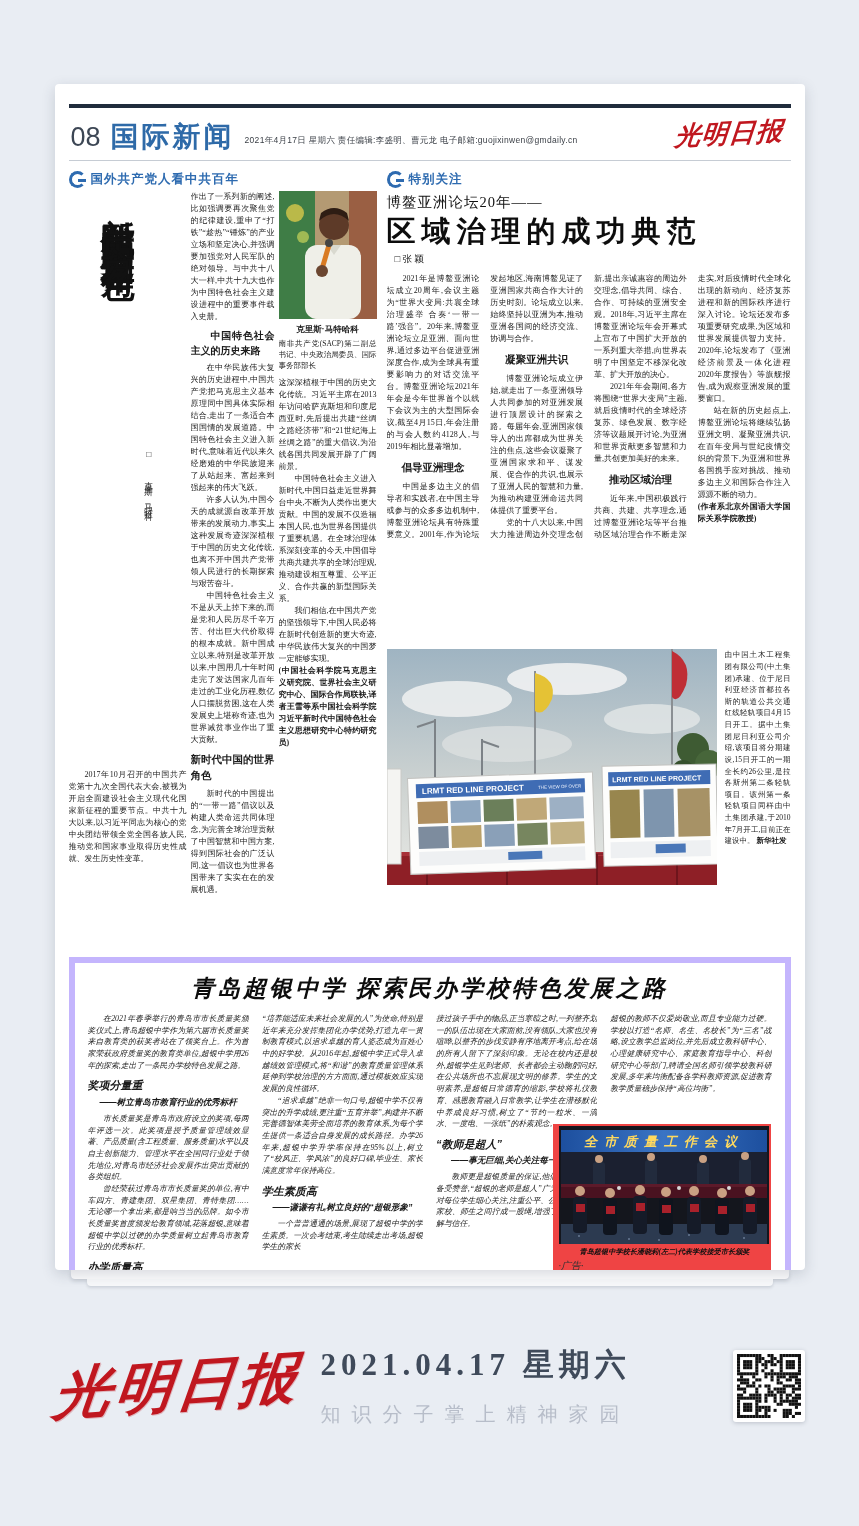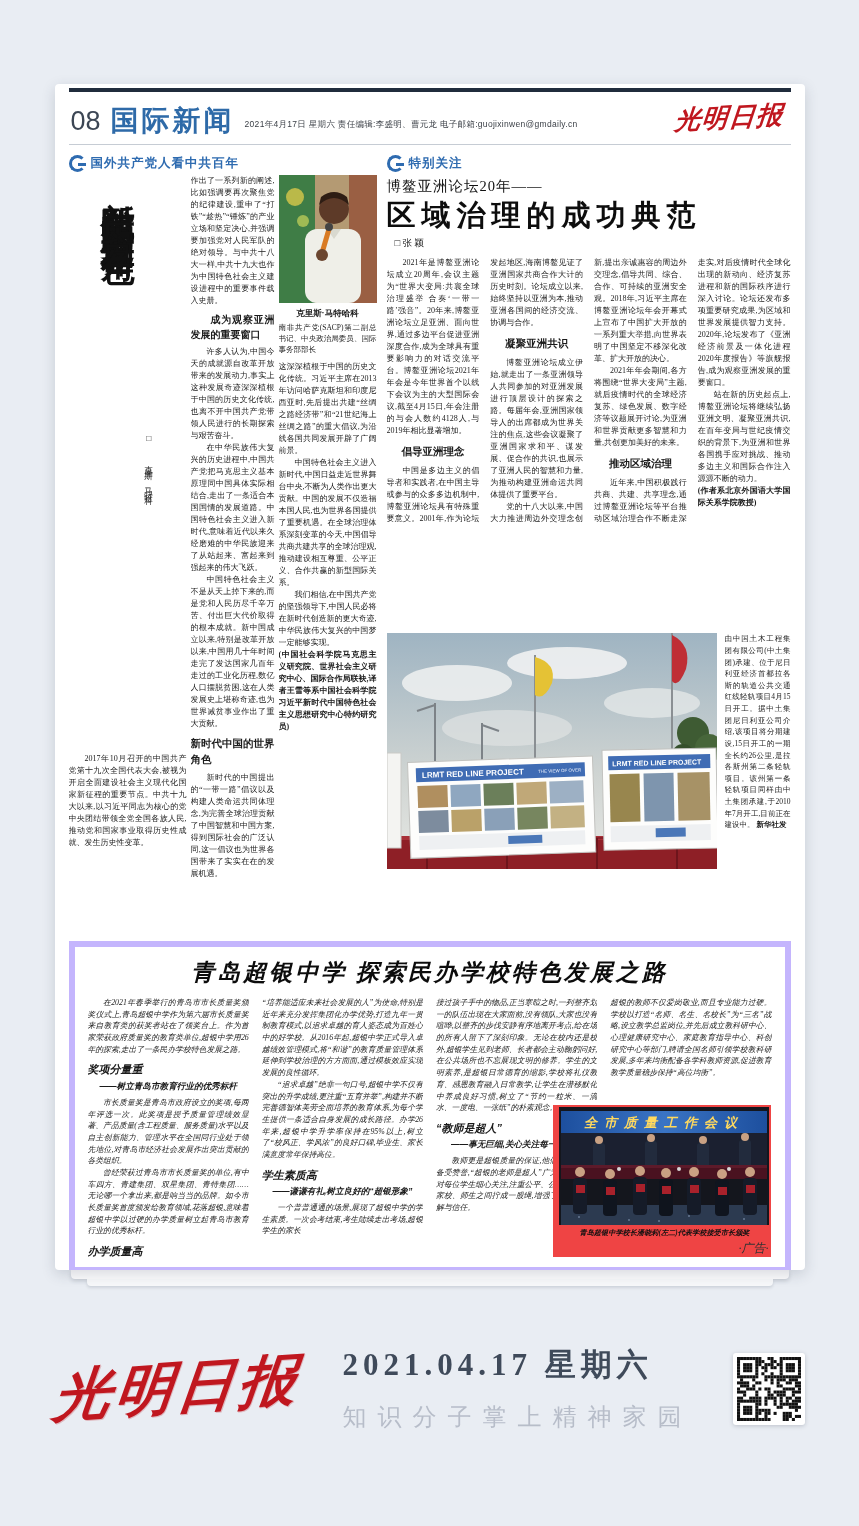--- a/index.html
+++ b/index.html
@@ -1,20 +1,20 @@
 <!DOCTYPE html>
 <html><head>
 <meta charset="utf-8">
 <style>
   * { box-sizing: border-box; margin: 0; padding: 0; }
   html,body { width: 859px; height: 1526px; overflow: hidden; }
   body { background:#e9edf3; font-family:"Liberation Serif", serif; -webkit-text-size-adjust:none; }
 
   .card { width:750px; height:1186px; margin:84px auto 0; background:#fff; border-radius:4px;
-          box-shadow:0 4px 14px rgba(45,55,75,.18); padding:4px 14px 10px; position:relative; overflow:hidden; }
+          box-shadow:0 4px 14px rgba(45,55,75,.18); padding:20px 14px 10px; position:relative; overflow:hidden; }
 
   .navybar { height:4px; background:#202c3c; }
   .hdr { display:flex; align-items:flex-end; gap:10px; padding:8px 2px 9px; border-bottom:1px solid #c6ccd4; }
   .pagenum { font-family:"Liberation Sans",sans-serif; font-size:27px; color:#3c4654; line-height:1; }
   .secttl { font-family:"Liberation Sans",sans-serif; font-size:28px; font-weight:900; color:#2e6aa8; letter-spacing:3px; line-height:1; }
   .dateline { font-family:"Liberation Sans",sans-serif; font-size:8.5px; color:#3a3f46; padding-bottom:4px; letter-spacing:.3px; }
   .calli { color:#c0171f; font-style:italic; font-weight:900; font-family:"Liberation Serif",serif; }
   .masthead { margin-left:auto; font-size:26px; transform:skewX(-8deg) rotate(-3deg); letter-spacing:1px; padding-right:6px; }
 
   .main { display:grid; grid-template-columns:308px 404px; column-gap:10px; margin-top:8px; }
@@ -56,30 +56,30 @@
 
   .adbox { margin-top:18px; border:6px solid #c4b5fd; height:332px; padding:10px 13px; position:relative;font-style:italic; }
   .adttl { text-align:center; font-size:23px; font-weight:900; letter-spacing:3px; color:#0c0c0c; margin-bottom:9px; }
   .adgrid { display:grid; grid-template-columns:repeat(4,1fr); column-gap:13px; height:262px; overflow:hidden; }
   .adcol { overflow:hidden; font-size:7.8px; }
   .adsub { font-family:"Liberation Sans",sans-serif; font-size:11px; font-weight:800; margin:6px 0 2px; }
   .addash { font-family:"Liberation Sans",sans-serif; font-size:8.6px; font-weight:800; text-align:center; margin:0 0 4px; }
   .adphoto { position:absolute; right:14px; bottom:10px; width:218px; background:#ef4444; padding:2px 0 0 6px; }
   .adphoto svg { display:block; }
   .adcap { font-size:7.2px; font-weight:800; text-align:center; margin-top:3px; color:#111; }
-  .admark { text-align:right; font-size:12px; color:#333; margin-top:2px; padding-right:2px; }
+  .admark { font-size:10px; color:#333; margin-top:2px; padding-right:2px; }
 
   .stack1 { width:718px; height:9px; margin:0 auto; background:#fcfcfd; border-radius:0 0 4px 4px; box-shadow:0 2px 4px rgba(55,65,85,.20); }
   .stack2 { width:686px; height:7px; margin:0 auto; background:#f7f8fa; border-radius:0 0 4px 4px; box-shadow:0 2px 3px rgba(55,65,85,.15); }
 
   .footer { width:750px; margin:58px auto 0; display:flex; align-items:center; }
   .flogo { font-size:57px; transform:skewX(-10deg) rotate(-4deg); letter-spacing:4px; flex:none; text-shadow:1px 1px 0 rgba(192,23,31,.25); }
-  .fmid { margin-left:44px; }
+  .fmid { margin-left:22px; }
   .fdate { font-size:31px; font-weight:800; color:#3f4a5a; letter-spacing:5px; font-family:"Liberation Serif",serif; }
-  .fslogan { font-size:24px; color:#b7bdc9; letter-spacing:11px; margin-top:15px; font-family:"Liberation Serif",serif; }
+  .fslogan { font-size:20px; color:#b7bdc9; letter-spacing:11px; margin-top:15px; font-family:"Liberation Serif",serif; }
   .qrwrap { margin-left:auto; width:72px; height:72px; background:#fff; padding:4px; border-radius:3px; box-shadow:0 1px 4px rgba(55,65,85,.25); }
 </style>
 </head>
 <body>
 
 <div class="card">
   <div class="navybar"></div>
 
   <div class="hdr">
     <span class="pagenum">08</span>
@@ -102,23 +102,23 @@
             <div class="vhead">新时代中国的历史方位和世界角色</div>
             <div class="vby">□ 克里斯·马特哈科</div>
           </div>
           <div class="colA-tail">
             <p>2017年10月召开的中国共产党第十九次全国代表大会,被视为开启全面建设社会主义现代化国家新征程的重要节点。中共十九大以来,以习近平同志为核心的党中央团结带领全党全国各族人民,推动党和国家事业取得历史性成就、发生历史性变革。</p>
           </div>
         </div>
 
         <div class="colmid">
           <p class="noind">作出了一系列新的阐述,比如强调要再次聚焦党的纪律建设,重申了“打铁”“趁热”“锤炼”的产业立场和坚定决心,并强调要加强党对人民军队的绝对领导。与中共十八大一样,中共十九大也作为中国特色社会主义建设进程中的重要事件载入史册。</p>
-          <div class="sub1">成为观察亚洲发展的重要窗口</div>
+          <div class="sub1">中国特色社会主义的历史来路</div>
+          <p>在中华民族伟大复兴的历史进程中,中国共产党把马克思主义基本原理同中国具体实际相结合,走出了一条适合本国国情的发展道路。中国特色社会主义进入新时代,意味着近代以来久经磨难的中华民族迎来了从站起来、富起来到强起来的伟大飞跃。</p>
           <p>许多人认为,中国今天的成就源自改革开放带来的发展动力,事实上这种发展奇迹深深植根于中国的历史文化传统,也离不开中国共产党带领人民进行的长期探索与艰苦奋斗。</p>
-          <p>在中华民族伟大复兴的历史进程中,中国共产党把马克思主义基本原理同中国具体实际相结合,走出了一条适合本国国情的发展道路。中国特色社会主义进入新时代,意味着近代以来久经磨难的中华民族迎来了从站起来、富起来到强起来的伟大飞跃。</p>
           <p>中国特色社会主义不是从天上掉下来的,而是党和人民历尽千辛万苦、付出巨大代价取得的根本成就。新中国成立以来,特别是改革开放以来,中国用几十年时间走完了发达国家几百年走过的工业化历程,数亿人口摆脱贫困,这在人类发展史上堪称奇迹,也为世界减贫事业作出了重大贡献。</p>
           <div class="sub2">新时代中国的世界角色</div>
           <p>新时代的中国提出的“一带一路”倡议以及构建人类命运共同体理念,为完善全球治理贡献了中国智慧和中国方案,得到国际社会的广泛认同,这一倡议也为世界各国带来了实实在在的发展机遇。</p>
         </div>
 
         <div class="colright">
           <svg class="photo-man" viewBox="0 0 98 128" xmlns="http://www.w3.org/2000/svg">
             <rect width="98" height="128" fill="#b49a73"></rect>
             <rect width="36" height="128" fill="#3f7d46"></rect>
             <rect x="70" width="28" height="128" fill="#9a5f43"></rect>

